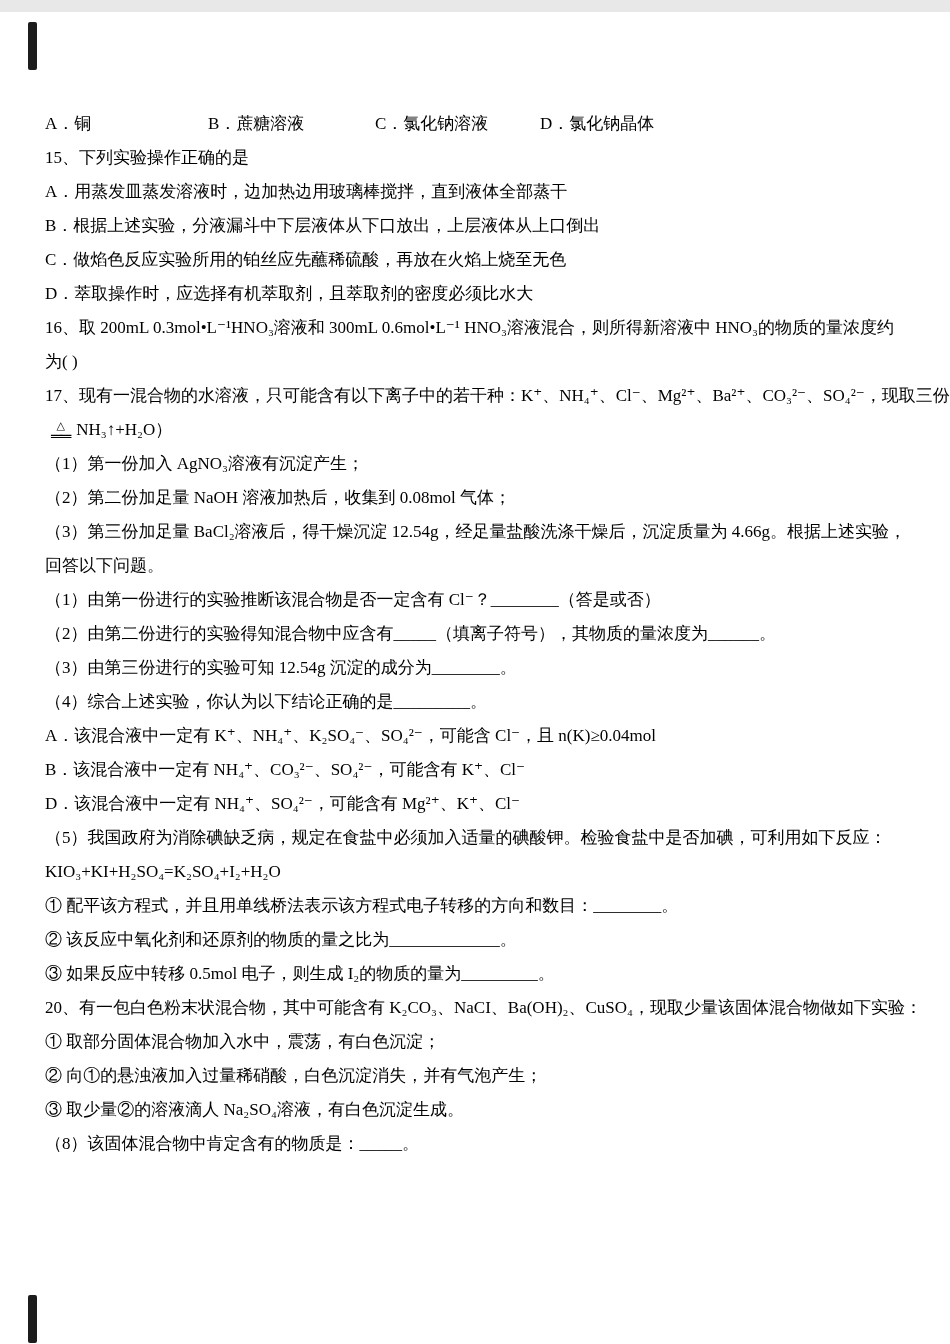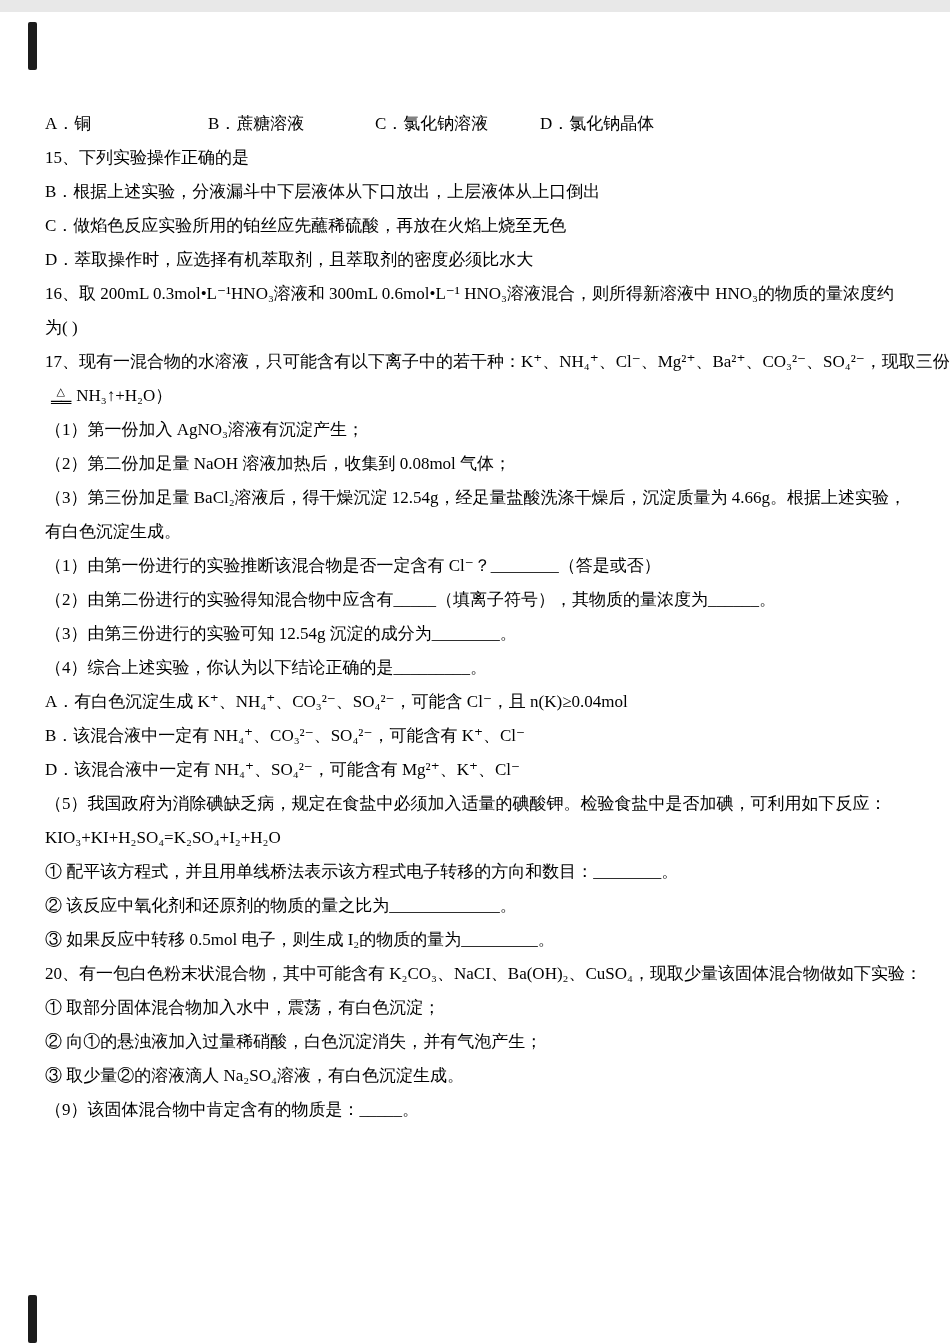--- a/index.html
+++ b/index.html
@@ -56,55 +56,56 @@
   <div class="content">
 
     <div class="line options-row">
       <span class="opt" style="left:0px">A．铜</span>
       <span class="opt" style="left:163px">B．蔗糖溶液</span>
       <span class="opt" style="left:330px">C．氯化钠溶液</span>
       <span class="opt" style="left:495px">D．氯化钠晶体</span>
     </div>
 
     <div class="line">15、下列实验操作正确的是</div>
+    <div class="line">A．用蒸发皿蒸发溶液时，边加热边用玻璃棒搅拌，直到液体全部蒸干</div>
     <div class="line">B．根据上述实验，分液漏斗中下层液体从下口放出，上层液体从上口倒出</div>
     <div class="line">C．做焰色反应实验所用的铂丝应先蘸稀硫酸，再放在火焰上烧至无色</div>
     <div class="line">D．萃取操作时，应选择有机萃取剂，且萃取剂的密度必须比水大</div>
 
     <div class="line">16、取 200mL 0.3mol•L⁻¹HNO₃溶液和 300mL 0.6mol•L⁻¹ HNO₃溶液混合，则所得新溶液中 HNO₃的物质的量浓度约</div>
     <div class="line">为(        )</div>
 
 
 
     <div class="line">17、现有一混合物的水溶液，只可能含有以下离子中的若干种：K⁺、NH₄⁺、Cl⁻、Mg²⁺、Ba²⁺、CO₃²⁻、SO₄²⁻，现取三份 100mL 该</div>
 
     <div class="line">
       <span class="cond"><span class="delta">△</span><span class="dline">══</span></span><span>NH₃↑+H₂O）</span>
     </div>
 
     <div class="line">（1）第一份加入 AgNO₃溶液有沉淀产生；</div>
     <div class="line">（2）第二份加足量 NaOH 溶液加热后，收集到 0.08mol 气体；</div>
     <div class="line">（3）第三份加足量 BaCl₂溶液后，得干燥沉淀 12.54g，经足量盐酸洗涤干燥后，沉淀质量为 4.66g。根据上述实验，</div>
-    <div class="line">有白色沉淀生成。</div>
+    <div class="line">回答以下问题。</div>
 
     <div class="line">（1）由第一份进行的实验推断该混合物是否一定含有 Cl⁻？________（答是或否）</div>
     <div class="line">（2）由第二份进行的实验得知混合物中应含有_____（填离子符号），其物质的量浓度为______。</div>
     <div class="line">（3）由第三份进行的实验可知 12.54g 沉淀的成分为________。</div>
     <div class="line">（4）综合上述实验，你认为以下结论正确的是_________。</div>
 
-    <div class="line">A．有白色沉淀生成 K⁺、NH₄⁺、CO₃²⁻、SO₄²⁻，可能含 Cl⁻，且 n(K)≥0.04mol</div>
+    <div class="line">A．该混合液中一定有 K⁺、NH₄⁺、K₂SO₄⁻、SO₄²⁻，可能含 Cl⁻，且 n(K)≥0.04mol</div>
     <div class="line">B．该混合液中一定有 NH₄⁺、CO₃²⁻、SO₄²⁻，可能含有 K⁺、Cl⁻</div>
     <div class="line">D．该混合液中一定有 NH₄⁺、SO₄²⁻，可能含有 Mg²⁺、K⁺、Cl⁻</div>
 
     <div class="line">（5）我国政府为消除碘缺乏病，规定在食盐中必须加入适量的碘酸钾。检验食盐中是否加碘，可利用如下反应：</div>
     <div class="line">KIO₃+KI+H₂SO₄=K₂SO₄+I₂+H₂O</div>
     <div class="line">① 配平该方程式，并且用单线桥法表示该方程式电子转移的方向和数目：________。</div>
     <div class="line">② 该反应中氧化剂和还原剂的物质的量之比为_____________。</div>
     <div class="line">③ 如果反应中转移 0.5mol 电子，则生成 I₂的物质的量为_________。</div>
 
     <div class="line">20、有一包白色粉末状混合物，其中可能含有 K₂CO₃、NaCI、Ba(OH)₂、CuSO₄，现取少量该固体混合物做如下实验：</div>
     <div class="line">① 取部分固体混合物加入水中，震荡，有白色沉淀；</div>
     <div class="line">② 向①的悬浊液加入过量稀硝酸，白色沉淀消失，并有气泡产生；</div>
     <div class="line">③ 取少量②的溶液滴人 Na₂SO₄溶液，有白色沉淀生成。</div>
-    <div class="line">（9）该固体混合物中肯定含有的物质是：_____。</div>
+    <div class="line">（8）该固体混合物中肯定含有的物质是：_____。</div>
 
   </div>
 </div>
 
 </body></html>

